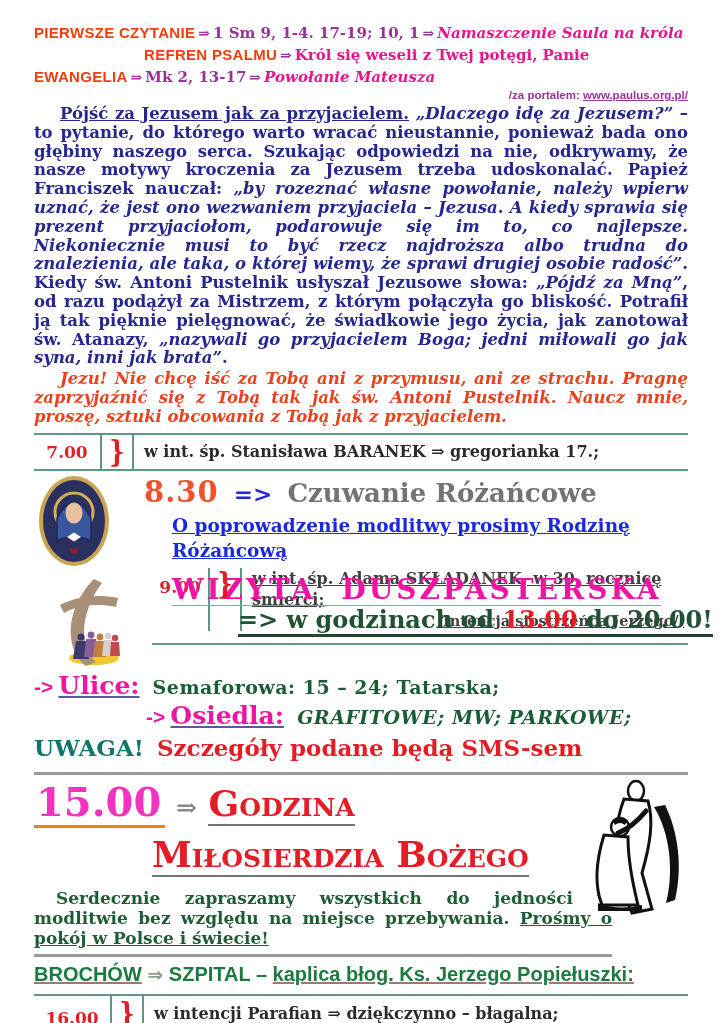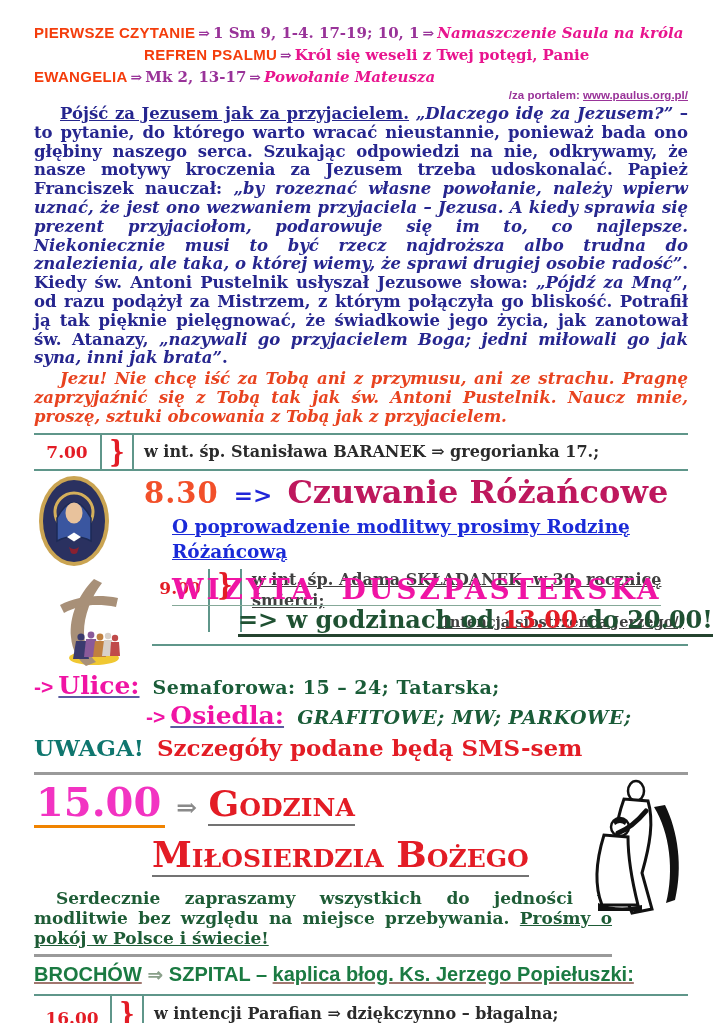--- a/index.html
+++ b/index.html
@@ -37,21 +37,21 @@
   .row7{margin-top:6px;height:34px;}
   .row16{margin-top:6px;height:36px;}
 
   
   .czuwanie{display:flex;margin-top:4px;height:94px;}
   .mary-wrap{width:72px;height:92px;flex:none;margin-left:4px;}
   .czu-content{flex:1;padding-left:34px;}
   .czu-line1{line-height:34px;white-space:nowrap;}
   .czu-time{color:#f2502a;font-weight:bold;font-size:29px;letter-spacing:1px;}
   .czu-arrow{color:#2026d8;font-weight:bold;font-size:23px;padding:0 10px;}
-  .czu-title{color:#be185d;font-weight:bold;font-size:32px;margin-top:27px;}
+  .czu-title{color:#737373;font-weight:bold;font-size:26px;margin-top:27px;}
   .czu-line2{margin-left:28px;line-height:24px;}
   .czu-sub{color:#1a2ad8;font-weight:bold;font-size:18.5px;text-decoration:underline;}
   .row9{display:flex;margin-left:8px;margin-top:4px;border-bottom:2px solid #5f968a;padding-bottom:12px;}
   .row9 .time-cell{width:56px;}
   .row9-text{flex:1;padding-left:10px;color:#404040;font-weight:bold;font-size:16px;line-height:21px;text-decoration:underline;}
   .row9-note{text-align:right;font-weight:bold;font-size:14.5px;padding-right:4px;}
 
   
   .wizyta{display:flex;margin-top:6px;height:92px;}
   .cross-wrap{width:90px;height:92px;flex:none;}

